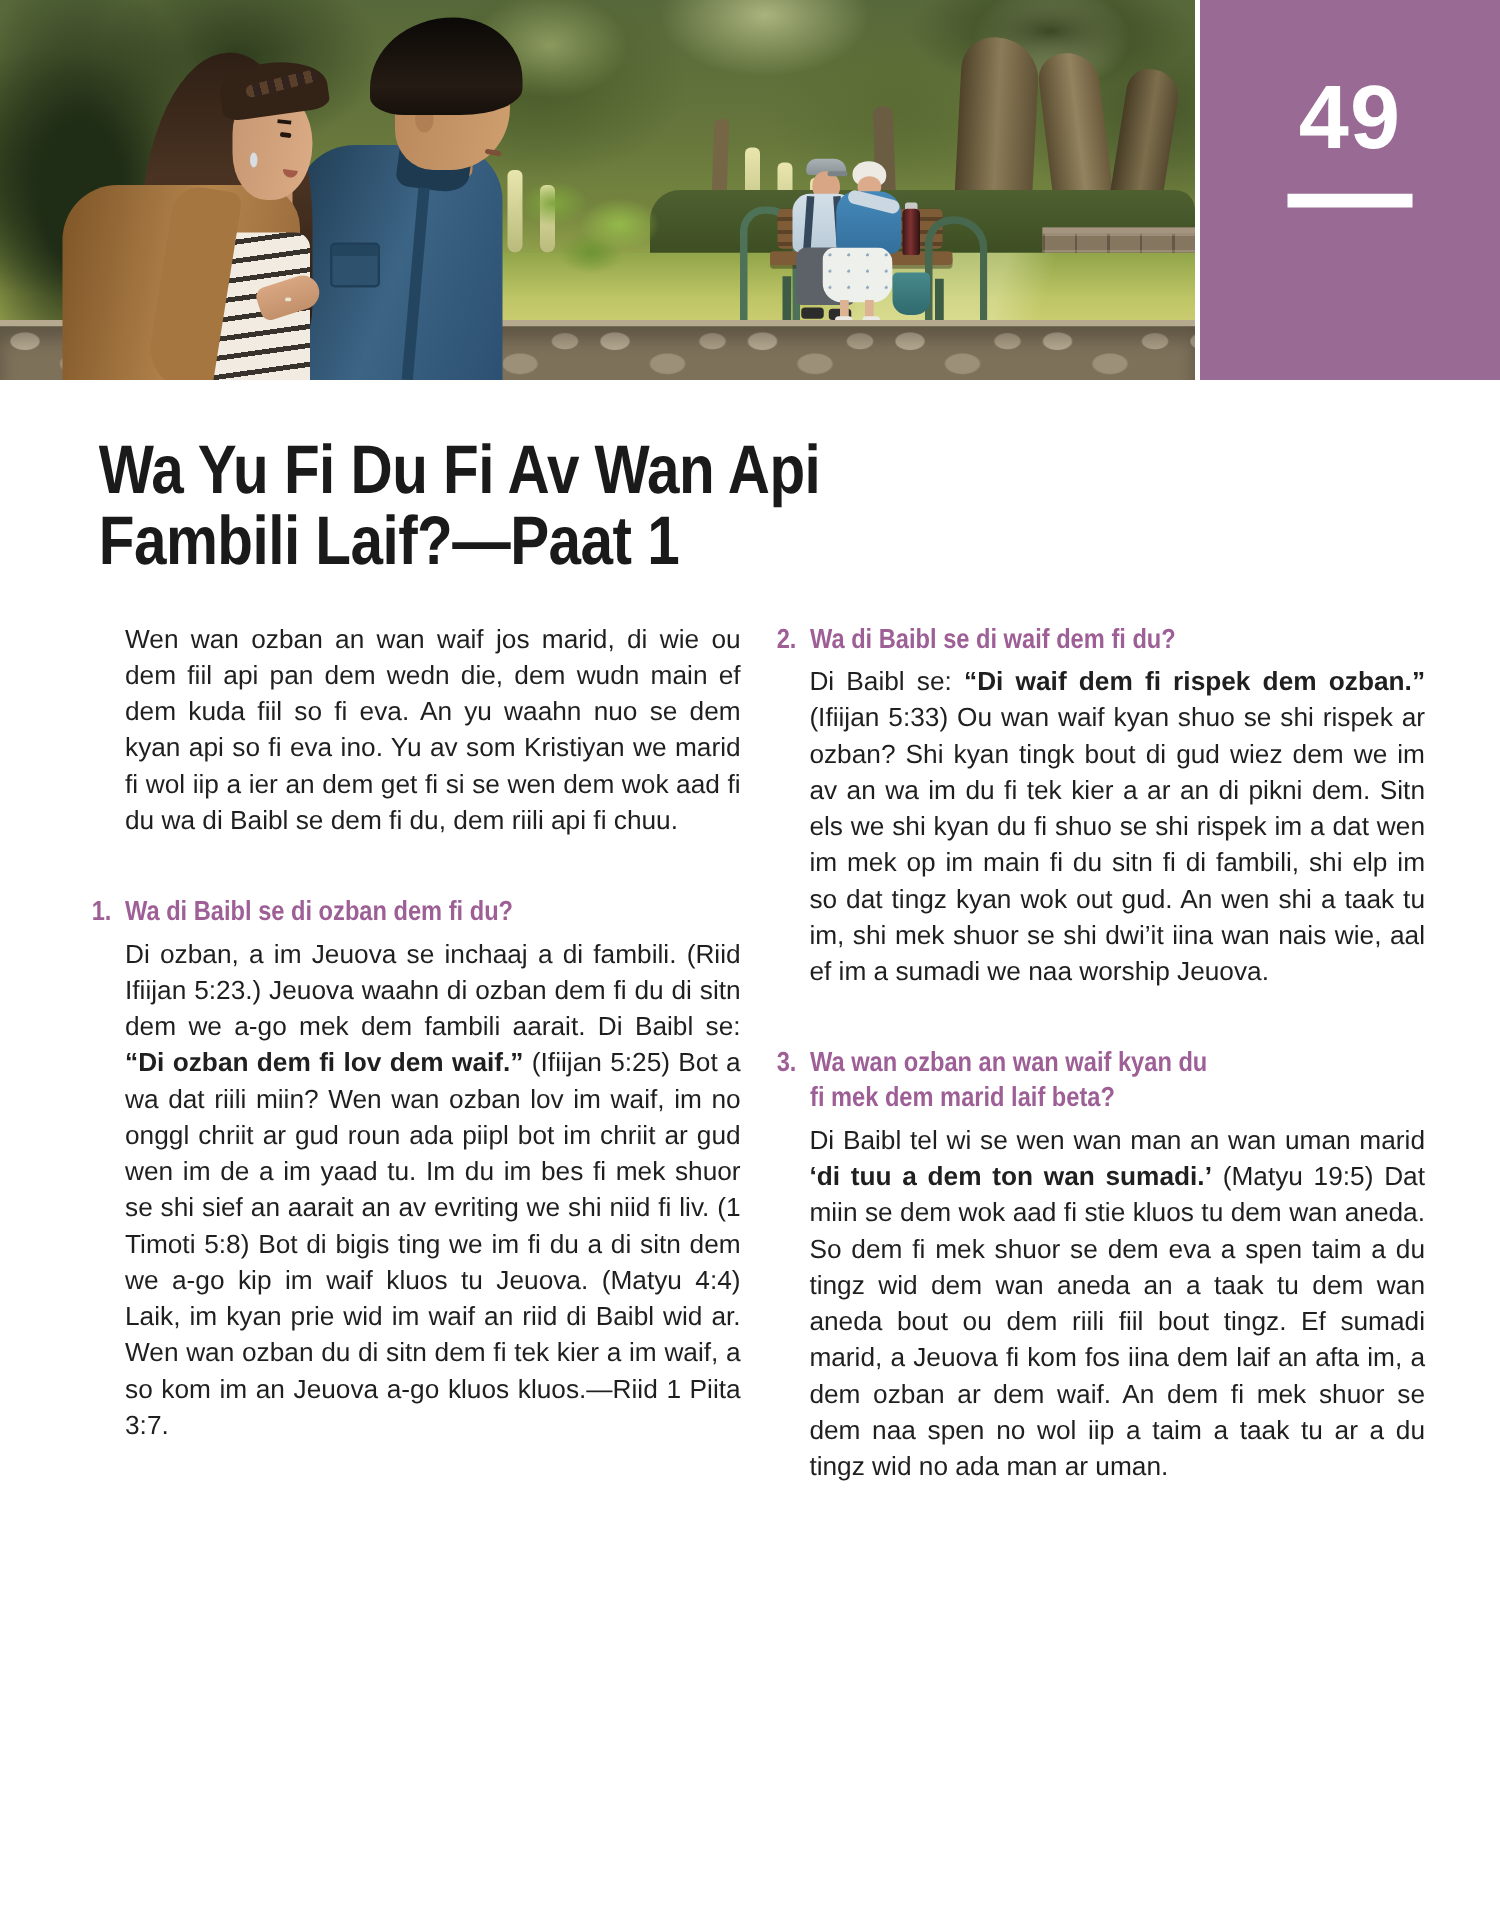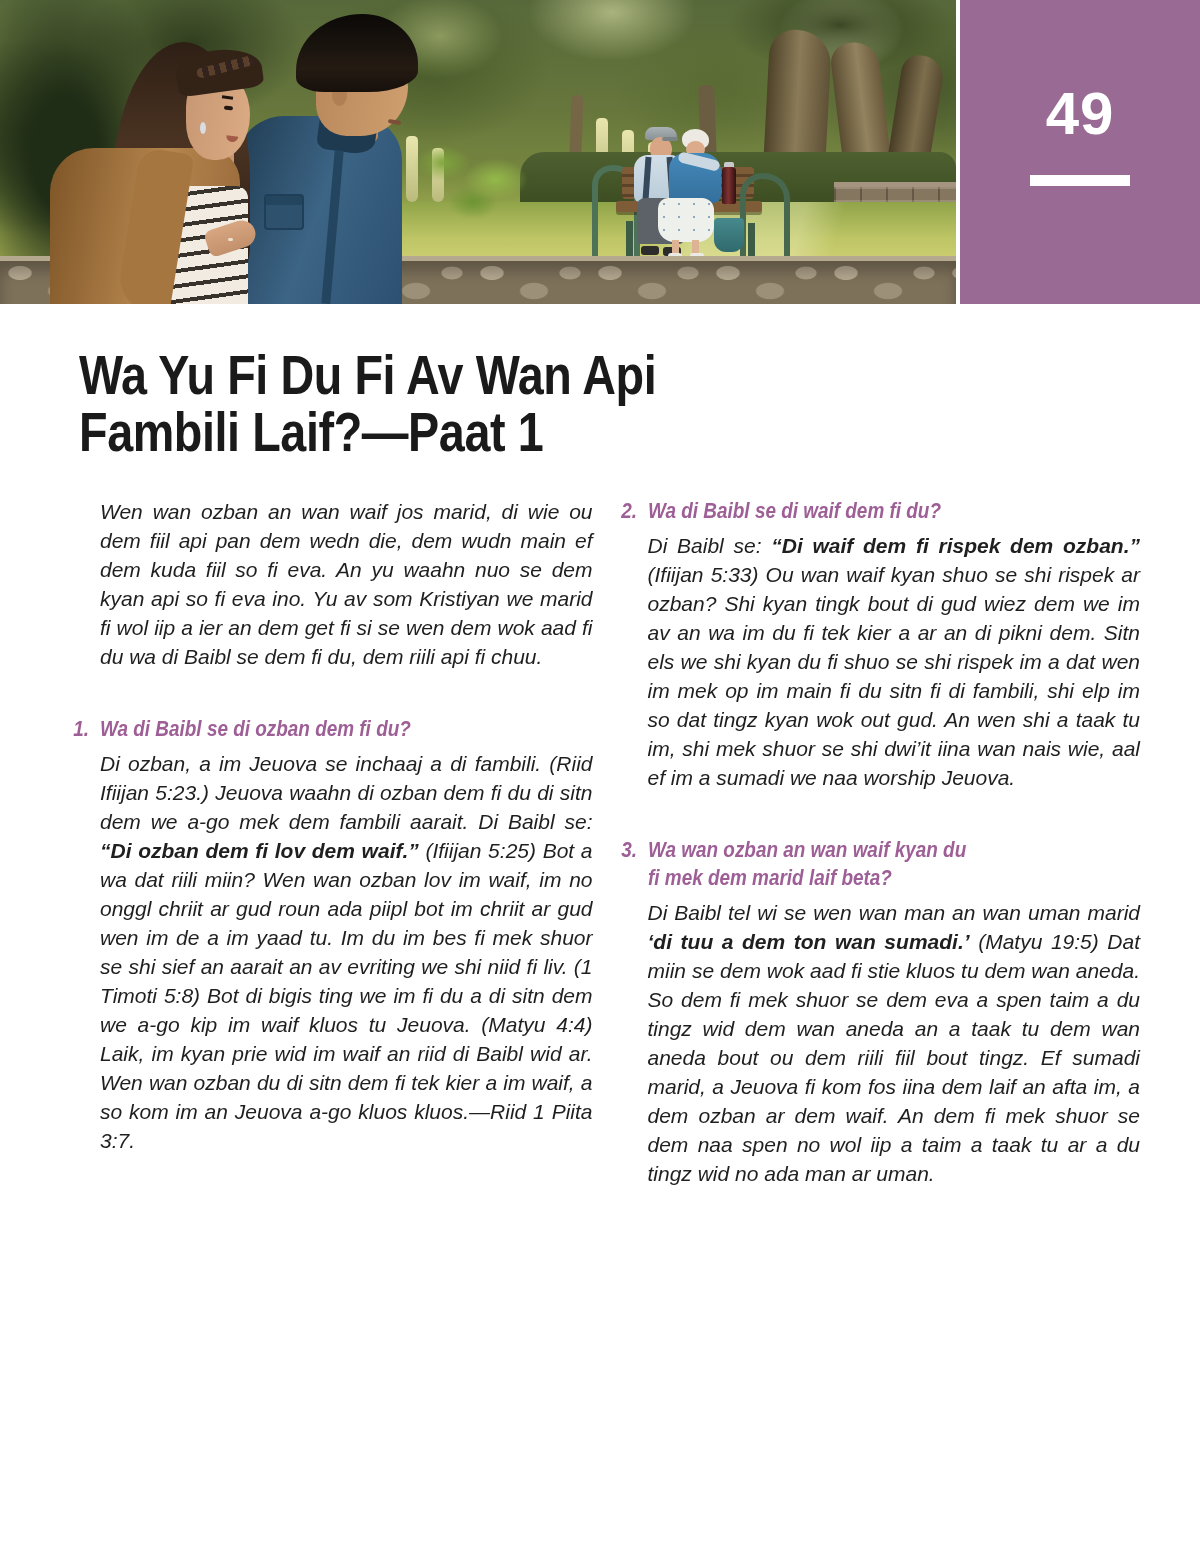--- a/index.html
+++ b/index.html
@@ -105,27 +105,27 @@
   .yw-band{left:196px;top:62px;width:58px;height:10px;background:repeating-linear-gradient(90deg,#5a3f2a 0 6px,#33231f 6px 12px);transform:rotate(-14deg);border-radius:5px;}
   .yw-brow{left:222px;top:96px;width:11px;height:3px;background:#1f140e;transform:rotate(7deg);}
   .yw-eye{left:224px;top:106px;width:9px;height:4px;background:#241710;transform:rotate(7deg);border-radius:2px;}
   .yw-mouth{left:226px;top:136px;width:12px;height:6px;background:#a35a47;border-radius:0 0 8px 8px;transform:rotate(8deg);}
   .yw-earring{left:200px;top:122px;width:6px;height:12px;background:#d7dde2;border-radius:50%;}
   .yw-hand{left:206px;top:224px;width:50px;height:27px;background:linear-gradient(180deg,#d8a781,#c2906a);border-radius:8px 14px 14px 8px;transform:rotate(-18deg);}
   .yw-ring{left:228px;top:238px;width:5px;height:3px;background:#ece2d0;border-radius:2px;}
 
   
   .badge{position:absolute;left:960px;top:0;width:240px;height:304px;background:#996b94;text-align:center;}
-  .badge-num{margin-top:70px;color:#ffffff;font-weight:bold;font-size:60px;line-height:88px;letter-spacing:1px;}
+  .badge-num{margin-top:50px;color:#ffffff;font-weight:bold;font-size:72px;line-height:88px;letter-spacing:1px;}
   .badge-bar{width:100px;height:11px;background:#ffffff;margin:17px auto 0 auto;}
 
   
   .title{margin:43px 0 0 79px;font-size:55px;line-height:57px;font-weight:bold;color:#1a1a1a;
     letter-spacing:-.5px;white-space:pre-line;transform:scaleX(.85);transform-origin:left top;}
-  .columns{margin:36px 60px 0 100px;display:flex;gap:55px;font-size:21px;line-height:29px;text-align:justify;color:#1f1f1f;font-style:italic;}
+  .columns{margin:36px 60px 0 100px;display:flex;gap:55px;font-size:21px;line-height:29px;text-align:justify;color:#1f1f1f;}
   .col{flex:1;min-width:0;}
   .intro{margin:0 0 8px 0;}
   .lesson-section{margin-top:44px;}
   .col > .lesson-section:first-child{margin-top:0;}
   .lesson-section h2{margin:0 0 6px 0;font-size:22px;line-height:28px;font-weight:bold;color:#9d5f96;
     text-align:left;text-indent:-31px;white-space:pre-line;transform:scaleX(.86);transform-origin:left top;}
   .lesson-section h2 .num{display:inline-block;width:31px;text-indent:0;}
   .lesson-section p{margin:0;}
   .b{font-weight:bold;}
 </style>

